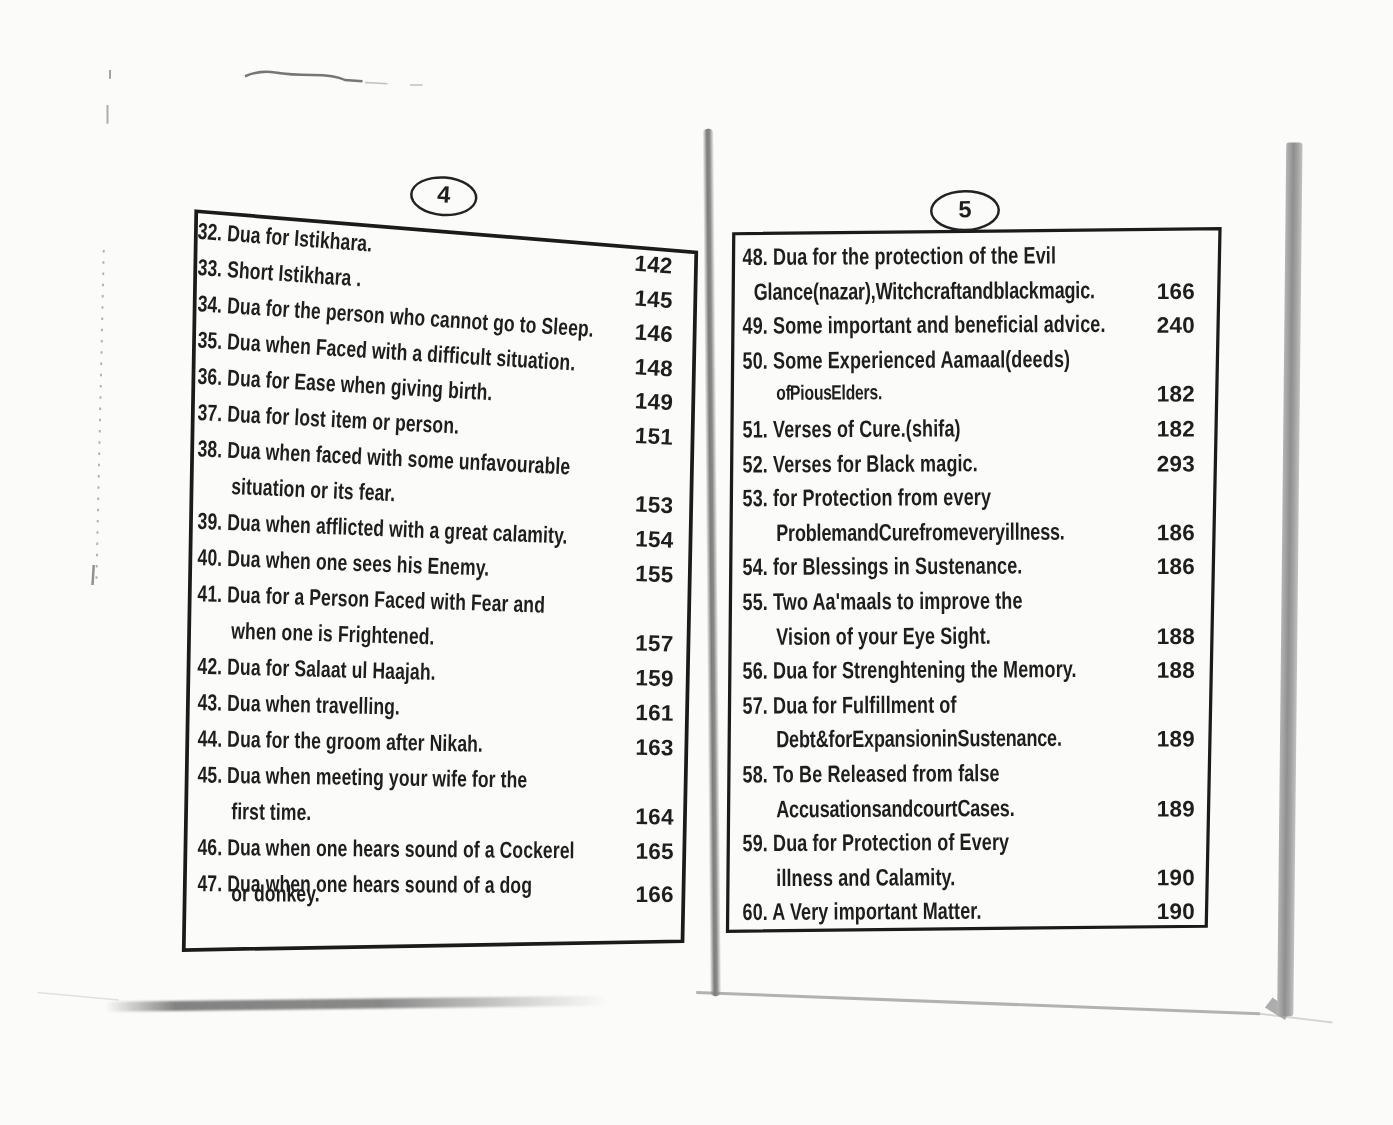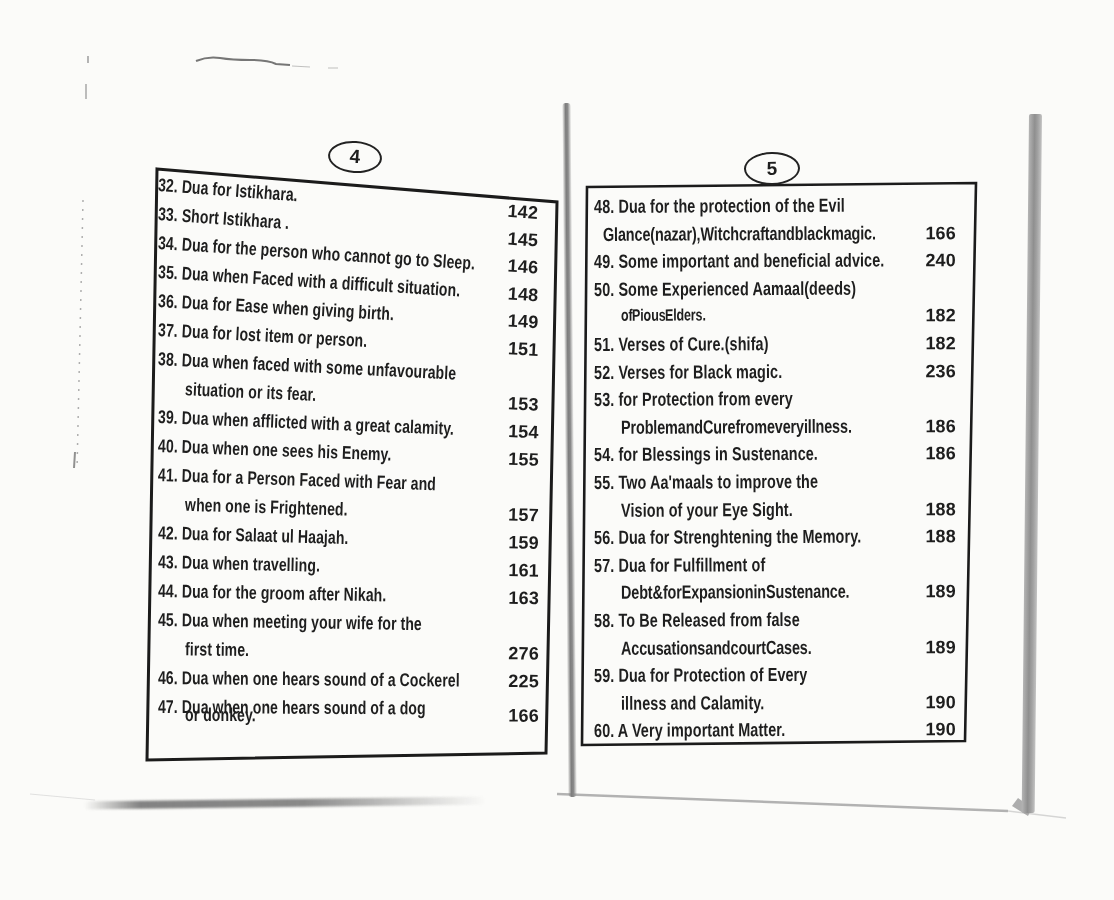--- a/index.html
+++ b/index.html
@@ -148,25 +148,25 @@
   <div class="row lrow" style="top:580px;--r:1.1deg">
       <span class="t">44. Dua for the groom after Nikah.</span>
       <span class="p">163</span>
     </div>
   <div class="row lrow" style="top:609px;--r:0.9deg">
       <span class="t">45. Dua when meeting your wife for the</span>
       <span class="p"></span>
     </div>
   <div class="row lrow indent" style="top:638px;--r:0.7deg">
       <span class="t">first time.</span>
-      <span class="p">276</span>
+      <span class="p">164</span>
     </div>
   <div class="row lrow" style="top:667px;--r:0.5deg">
       <span class="t">46. Dua when one hears sound of a Cockerel</span>
-      <span class="p">225</span>
+      <span class="p">165</span>
     </div>
   <div class="row lrow" style="top:696px;--r:0.3deg">
       <span class="t">47. Dua when one hears sound of a dog</span>
       <span class="p"></span>
     </div>
   <div class="row lrow indent" style="top:704px;--r:0.1deg">
       <span class="t">or donkey.</span>
       <span class="p">166</span>
     </div>
 
@@ -189,21 +189,21 @@
   <div class="row rrow indent tight sm" style="top:306px">
       <span class="t">of Pious Elders.</span>
       <span class="p">182</span>
     </div>
   <div class="row rrow" style="top:334px">
       <span class="t">51. Verses of Cure.(shifa)</span>
       <span class="p">182</span>
     </div>
   <div class="row rrow" style="top:362px">
       <span class="t">52. Verses for Black magic.</span>
-      <span class="p">236</span>
+      <span class="p">293</span>
     </div>
   <div class="row rrow" style="top:389px">
       <span class="t">53. for Protection from every</span>
       <span class="p"></span>
     </div>
   <div class="row rrow indent tight" style="top:417px">
       <span class="t">Problem and Cure from every illness.</span>
       <span class="p">186</span>
     </div>
   <div class="row rrow" style="top:444px">

